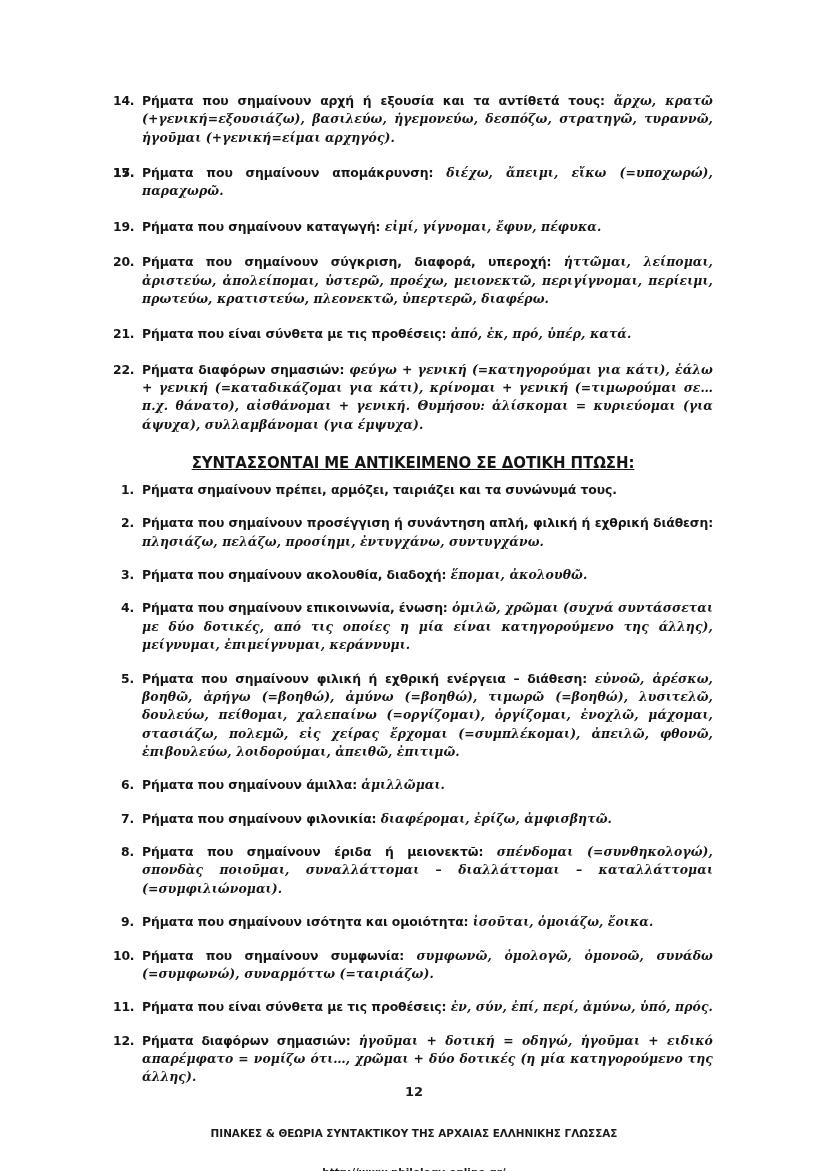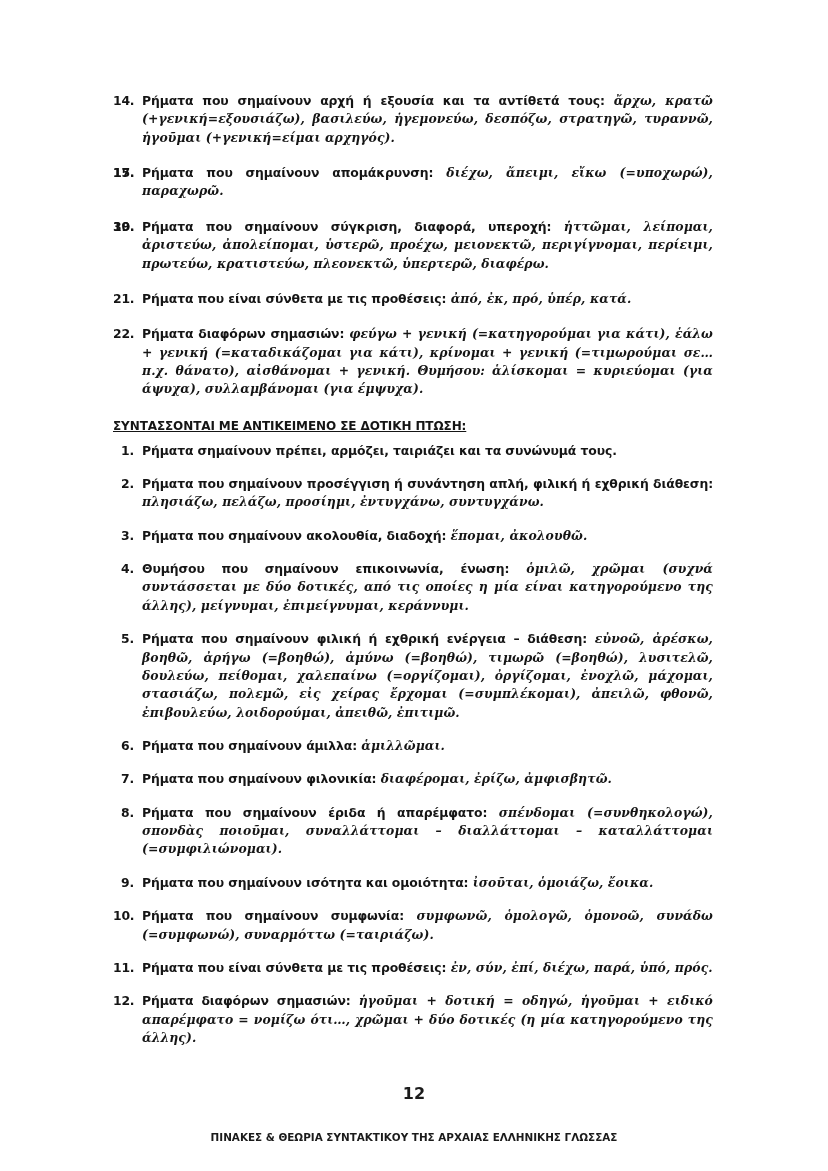--- a/index.html
+++ b/index.html
@@ -72,21 +72,22 @@
     letter-spacing: 0.1px;
   }
   .remember {
     font-family: "DejaVu Serif", "Liberation Serif", serif;
     font-style: italic;
     font-weight: bold;
   }
 
   
   .section-heading {
-    font-size: 12px;
+    text-align: center;
+    font-size: 15px;
     font-weight: bold;
     text-decoration: underline;
     margin: 20px 0 9px 0;
     letter-spacing: -0.1px;
   }
 
   
   ol.dative-list > li {
     margin-bottom: 15px;
   }
@@ -97,56 +98,56 @@
     left: 0;
     top: 1083px;
     width: 828px;
     text-align: center;
     font-size: 10.4px;
     font-weight: bold;
     line-height: 1.38;
     color: #1b1b1b;
   }
   .footer .pageno {
-    font-size: 16px;
+    font-size: 13px;
     font-weight: bold;
     margin-bottom: 1px;
   }
   .footer .line { display: block; margin-top: 25px; }
 </style>
 </head>
 <body>
 
 <div class="page">
   <div class="content">
 
     <ol class="verb-list genitive-list" id="genitive-list">
         <li><span class="num">14.</span><span class="body-text"><span>Ρήματα που σημαίνουν αρχή ή εξουσία και τα αντίθετά τους: </span><span class="gk">ἄρχω, κρατῶ (+γενική=εξουσιάζω), βασιλεύω, ἡγεμονεύω, δεσπόζω, στρατηγῶ, τυραννῶ, ἡγοῦμαι (+γενική=είμαι αρχηγός).</span></span></li>
         <li><span class="num">15.</span></li>
         <li><span class="num">17.</span><span class="body-text"><span>Ρήματα που σημαίνουν απομάκρυνση: </span><span class="gk">διέχω, ἄπειμι, εἴκω (=υποχωρώ), παραχωρῶ.</span></span></li>
-        <li><span class="num">19.</span></li>
-        <li><span class="num">30.</span><span class="body-text"><span>Ρήματα που σημαίνουν σύγκριση, διαφορά, υπεροχή: </span><span class="gk">ἡττῶμαι, λείπομαι,   ἀριστεύω, ἀπολείπομαι, ὑστερῶ, προέχω, μειονεκτῶ, περιγίγνομαι, περίειμι, πρωτεύω, κρατιστεύω, πλεονεκτῶ, ὑπερτερῶ, διαφέρω.</span></span></li>
+        <li><span class="num">19.</span><span class="body-text"><span>Ρήματα που σημαίνουν καταγωγή: </span><span class="gk">εἰμί, γίγνομαι, ἔφυν, πέφυκα.</span></span></li>
+        <li><span class="num">20.</span><span class="body-text"><span>Ρήματα που σημαίνουν σύγκριση, διαφορά, υπεροχή: </span><span class="gk">ἡττῶμαι, λείπομαι,   ἀριστεύω, ἀπολείπομαι, ὑστερῶ, προέχω, μειονεκτῶ, περιγίγνομαι, περίειμι, πρωτεύω, κρατιστεύω, πλεονεκτῶ, ὑπερτερῶ, διαφέρω.</span></span></li>
         <li><span class="num">21.</span><span class="body-text"><span>Ρήματα που είναι σύνθετα με τις προθέσεις: </span><span class="gk">ἀπό, ἐκ, πρό, ὑπέρ, κατά.</span></span></li>
         <li><span class="num">22.</span><span class="body-text"><span>Ρήματα διαφόρων σημασιών: </span><span class="gk">φεύγω + γενική (=κατηγορούμαι για κάτι), ἑάλω + γενική (=καταδικάζομαι για κάτι), κρίνομαι + γενική (=τιμωρούμαι σε…π.χ. θάνατο), αἰσθάνομαι + γενική. </span><span class="remember">Θυμήσου:</span><span class="gk"> ἁλίσκομαι = κυριεύομαι (για άψυχα), συλλαμβάνομαι (για έμψυχα).</span></span></li>
       </ol>
 
     <div class="section-heading">ΣΥΝΤΑΣΣΟΝΤΑΙ ΜΕ ΑΝΤΙΚΕΙΜΕΝΟ ΣΕ ΔΟΤΙΚΗ ΠΤΩΣΗ:</div>
 
     <ol class="verb-list dative-list" id="dative-list">
         <li><span class="num">1.</span><span class="body-text"><span>Ρήματα σημαίνουν πρέπει, αρμόζει, ταιριάζει και τα συνώνυμά τους.</span></span></li>
         <li><span class="num">2.</span><span class="body-text"><span>Ρήματα που σημαίνουν προσέγγιση ή συνάντηση απλή, φιλική ή εχθρική διάθεση: </span><span class="gk">πλησιάζω, πελάζω, προσίημι, ἐντυγχάνω, συντυγχάνω.</span></span></li>
         <li><span class="num">3.</span><span class="body-text"><span>Ρήματα που σημαίνουν ακολουθία, διαδοχή: </span><span class="gk">ἕπομαι, ἀκολουθῶ.</span></span></li>
-        <li><span class="num">4.</span><span class="body-text"><span>Θυμήσου που σημαίνουν επικοινωνία, ένωση: </span><span class="gk">ὁμιλῶ, χρῶμαι (συχνά συντάσσεται με δύο δοτικές, από τις οποίες η μία είναι κατηγορούμενο της άλλης), μείγνυμαι, ἐπιμείγνυμαι, κεράννυμι.</span></span></li>
+        <li><span class="num">4.</span><span class="body-text"><span>Ρήματα που σημαίνουν επικοινωνία, ένωση: </span><span class="gk">ὁμιλῶ, χρῶμαι (συχνά συντάσσεται με δύο δοτικές, από τις οποίες η μία είναι κατηγορούμενο της άλλης), μείγνυμαι, ἐπιμείγνυμαι, κεράννυμι.</span></span></li>
         <li><span class="num">5.</span><span class="body-text"><span>Ρήματα που σημαίνουν φιλική ή εχθρική ενέργεια – διάθεση: </span><span class="gk">εὐνοῶ, ἀρέσκω, βοηθῶ, ἀρήγω (=βοηθώ), ἀμύνω (=βοηθώ), τιμωρῶ (=βοηθώ), λυσιτελῶ, δουλεύω, πείθομαι, χαλεπαίνω (=οργίζομαι), ὀργίζομαι, ἐνοχλῶ, μάχομαι, στασιάζω, πολεμῶ, εἰς χείρας ἔρχομαι (=συμπλέκομαι), ἀπειλῶ, φθονῶ, ἐπιβουλεύω, λοιδορούμαι, ἀπειθῶ, ἐπιτιμῶ.</span></span></li>
         <li><span class="num">6.</span><span class="body-text"><span>Ρήματα που σημαίνουν άμιλλα: </span><span class="gk">ἁμιλλῶμαι.</span></span></li>
         <li><span class="num">7.</span><span class="body-text"><span>Ρήματα που σημαίνουν φιλονικία: </span><span class="gk">διαφέρομαι, ἐρίζω, ἀμφισβητῶ.</span></span></li>
-        <li><span class="num">8.</span><span class="body-text"><span>Ρήματα που σημαίνουν έριδα ή απαρέμφατο: </span><span class="gk">σπένδομαι (=συνθηκολογώ), σπονδὰς ποιοῦμαι, συναλλάττομαι – διαλλάττομαι – καταλλάττομαι (=συμφιλιώνομαι).</span></span></li>
+        <li><span class="num">8.</span><span class="body-text"><span>Ρήματα που σημαίνουν έριδα ή μειονεκτῶ: </span><span class="gk">σπένδομαι (=συνθηκολογώ), σπονδὰς ποιοῦμαι, συναλλάττομαι – διαλλάττομαι – καταλλάττομαι (=συμφιλιώνομαι).</span></span></li>
         <li><span class="num">9.</span><span class="body-text"><span>Ρήματα που σημαίνουν ισότητα και ομοιότητα: </span><span class="gk">ἰσοῦται, ὁμοιάζω, ἔοικα.</span></span></li>
         <li><span class="num">10.</span><span class="body-text"><span>Ρήματα που σημαίνουν συμφωνία: </span><span class="gk">συμφωνῶ, ὁμολογῶ, ὁμονοῶ, συνάδω (=συμφωνώ), συναρμόττω (=ταιριάζω).</span></span></li>
-        <li><span class="num">11.</span><span class="body-text"><span>Ρήματα που είναι σύνθετα με τις προθέσεις: </span><span class="gk">ἐν, σύν, ἐπί, διέχω, παρά, ὑπό, πρός.</span></span></li>
+        <li><span class="num">11.</span><span class="body-text"><span>Ρήματα που είναι σύνθετα με τις προθέσεις: </span><span class="gk">ἐν, σύν, ἐπί, περί, ἀμύνω, ὑπό, πρός.</span></span></li>
         <li><span class="num">12.</span><span class="body-text"><span>Ρήματα διαφόρων σημασιών: </span><span class="gk">ἡγοῦμαι + δοτική = οδηγώ, ἡγοῦμαι + ειδικό απαρέμφατο = νομίζω ότι…, χρῶμαι + δύο δοτικές (η μία κατηγορούμενο της άλλης).</span></span></li>
       </ol>
 
   </div>
 
   <div class="footer">
     <div class="pageno">12</div>
     <span class="line">ΠΙΝΑΚΕΣ &amp; ΘΕΩΡΙΑ ΣΥΝΤΑΚΤΙΚΟΥ ΤΗΣ ΑΡΧΑΙΑΣ ΕΛΛΗΝΙΚΗΣ ΓΛΩΣΣΑΣ</span>
     <span class="line">http://www.philology-online.gr/</span>
     <span class="line">sapiens@otenet.gr και sapiens@sch.gr</span>

